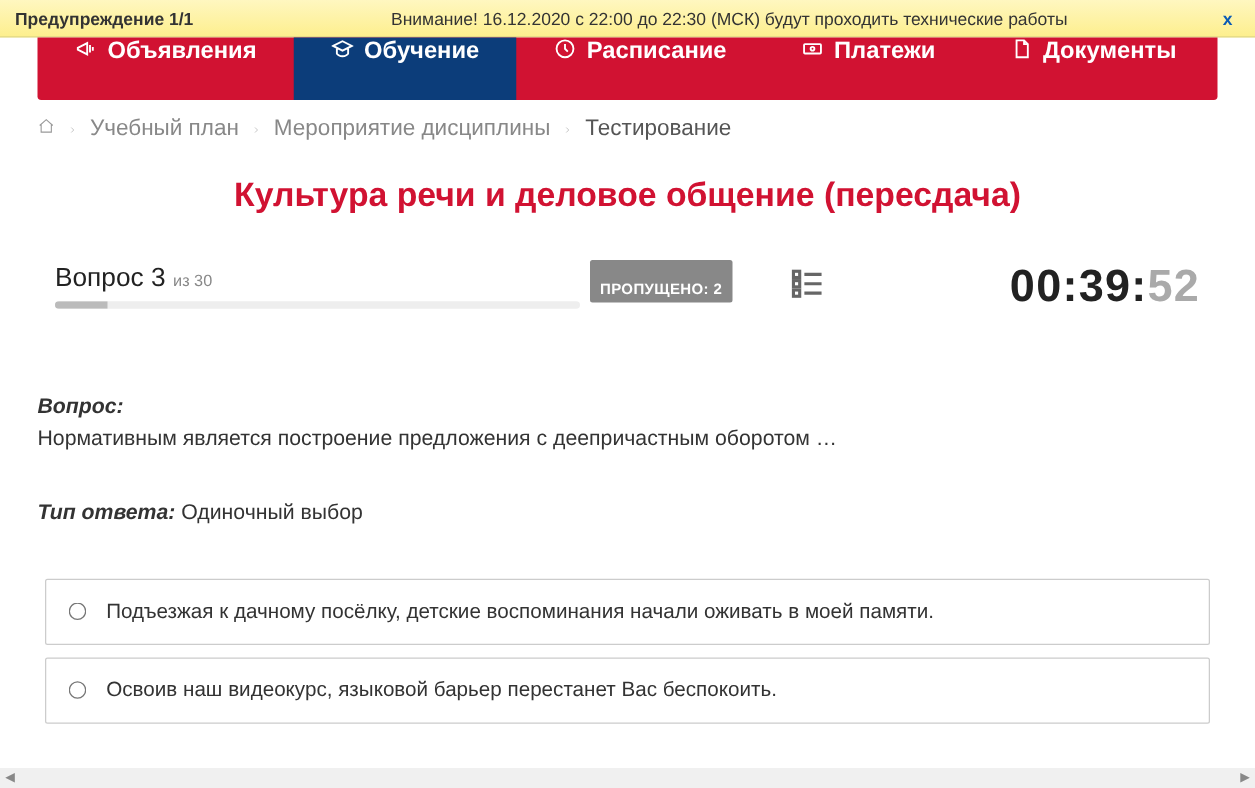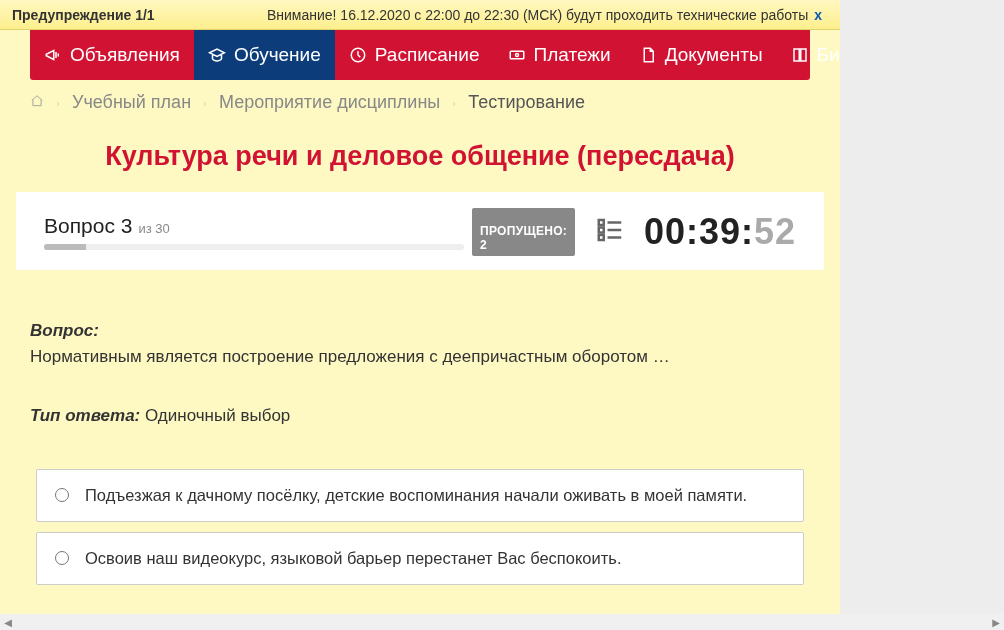--- a/index.html
+++ b/index.html
@@ -4,24 +4,24 @@
 <style>
   * { box-sizing: border-box; margin: 0; padding: 0; }
   html, body { height: 100%; }
   body {
     font-family: Arial, Helvetica, sans-serif;
     background: #ededed;
     color: #333;
     overflow: hidden;
   }
   .viewport {
-    width: 840px;
+    width: 1004px;
     height: 630px;
     position: relative;
-    background: #fef9c3;
+    background: #ffffff;
     overflow-y: scroll;
     overflow-x: hidden;
     border-bottom: 16px solid transparent; 
   }
   .hscroll {
     position: absolute;
     left: 0; right: 0; bottom: 0;
     height: 16px;
     background: #f0f0f0;
     display: flex;
@@ -48,46 +48,46 @@
     font-size: 14px;
     min-height: 30px;
   }
   .alert-bar .title {
     font-weight: bold;
     margin-right: 40px;
     white-space: nowrap;
   }
   .alert-bar .msg {
     flex: 1;
-    text-align: right;
+    text-align: center;
     color: #333;
   }
   .alert-bar .close {
     color: #0b5bb5;
     font-weight: bold;
     cursor: pointer;
     padding: 0 6px;
   }
 
   
   .nav {
     background: #d11232;
     display: flex;
     align-items: stretch;
     height: 50px;
     margin: 0 30px;
     border-radius: 0 0 3px 3px;
   }
   .nav-item {
     display: flex;
-    align-items: center;
-    padding: 0 14px;
+    align-items: flex-start;
+    padding: 0 30px;
     color: #fff;
     font-size: 19px;
-    font-weight: normal;
+    font-weight: bold;
     white-space: nowrap;
     cursor: pointer;
     gap: 8px;
   }
   .nav-item.active {
     background: #0c3d7a;
   }
   .nav-item .ico {
     width: 18px; height: 18px;
     display: inline-flex; align-items: center; justify-content: center;

